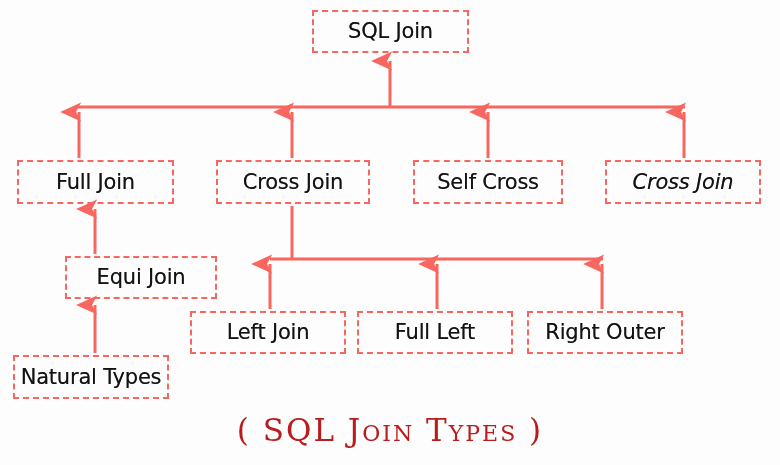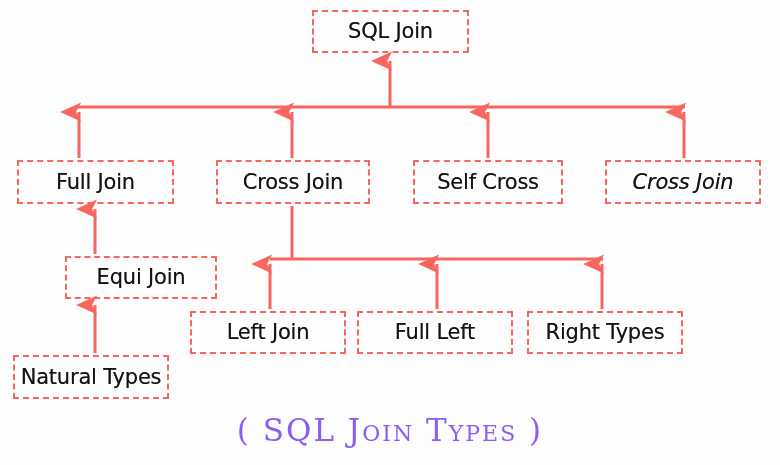--- a/index.html
+++ b/index.html
@@ -55,21 +55,21 @@
   .caption {
     position: absolute;
     left: 0;
     top: 412px;
     width: 780px;
     text-align: center;
     font-family: "DejaVu Serif", serif;
     font-size: 31px;
     font-variant: small-caps;
     letter-spacing: 2px;
-    color: #8b5cf6;
+    color: #b91c1c;
     white-space: nowrap;
   }
 </style>
 </head>
 <body>
 
 <div id="canvas">
 
   <svg id="wires" viewBox="0 0 780 465" width="780" height="465" aria-hidden="true">
     <defs>
@@ -137,17 +137,17 @@
   <div class="node node-cross">Cross Join</div>
 
   <div class="node node-equi">Equi Join</div>
 
   <div class="node node-natural">Natural Types</div>
 
   <div class="node node-leftouter">Left Join</div>
 
   <div class="node node-fullouter">Full Left</div>
 
-  <div class="node node-rightouter">Right Types</div>
+  <div class="node node-rightouter">Right Outer</div>
 
   <div class="caption">( SQL Join Types )</div>
 
 </div>
 
 </body></html>

